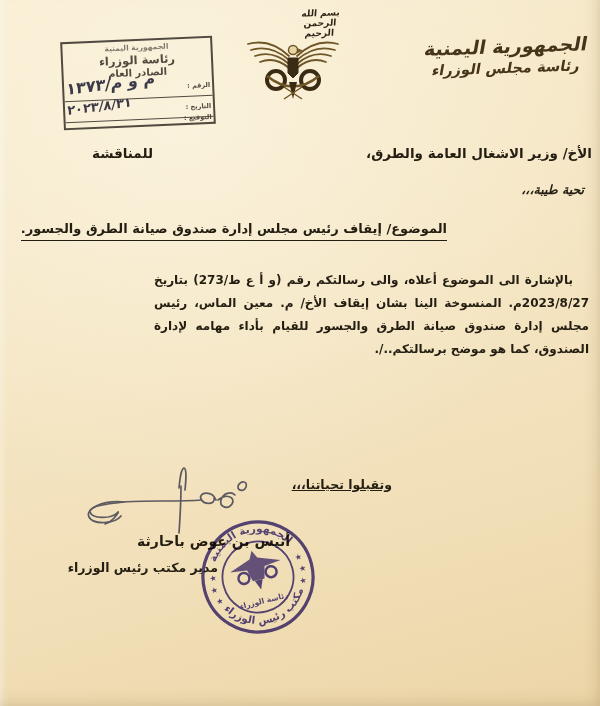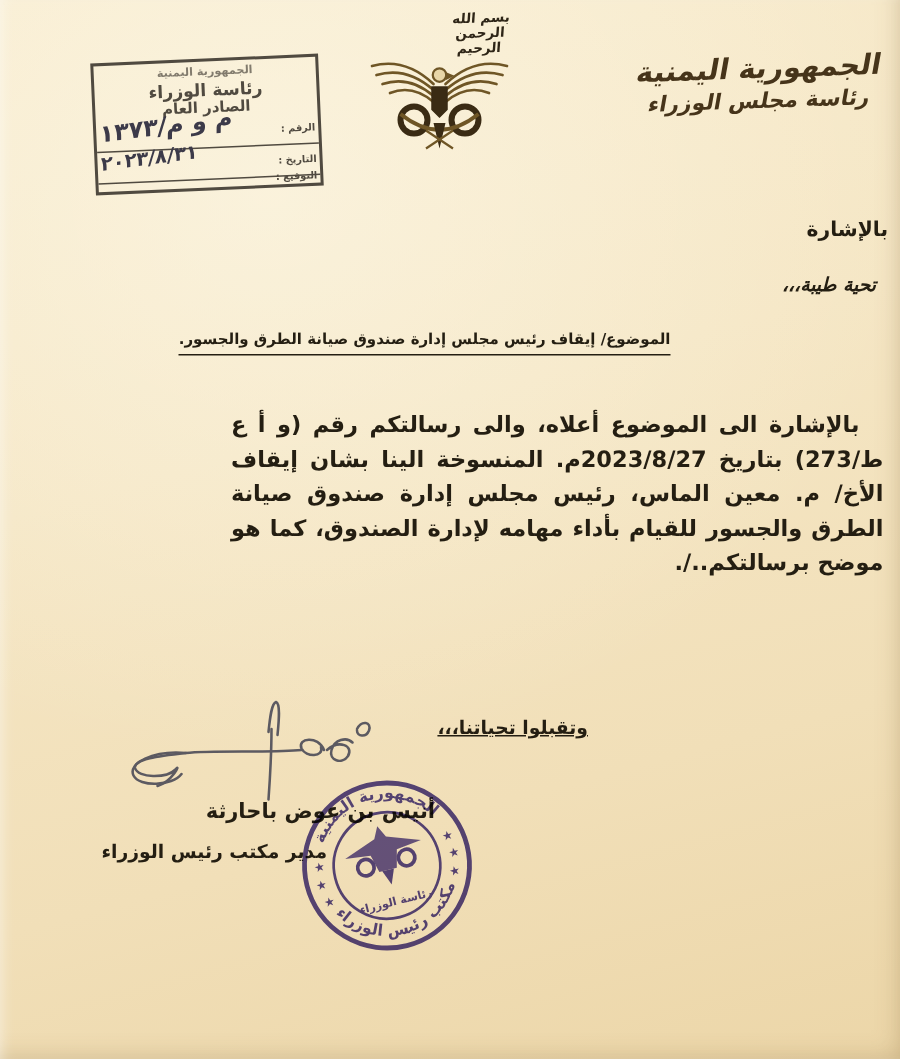--- a/index.html
+++ b/index.html
@@ -31,23 +31,23 @@
   .rs-label{position:absolute;right:2px;top:6px;font-size:6.5px;font-weight:bold;}
   .rs-hand{position:absolute;left:2px;top:-5px;font-weight:bold;color:#3c3a49;
     transform:rotate(-5deg) skewX(-8deg);white-space:nowrap;}
   .rs-num{font-size:16px;letter-spacing:2px;}
   .rs-date{font-size:13px;top:-2px;letter-spacing:1px;}
   .rs-sig{position:absolute;right:2px;bottom:1px;font-size:6.5px;font-weight:bold;}
   
   .addr-row{position:absolute;top:145px;right:8px;left:92px;display:flex;justify-content:space-between;
     font-size:13.5px;font-weight:bold;}
   .greeting{position:absolute;top:182px;right:16px;font-size:12.5px;font-weight:bold;font-style:italic;}
-  .subject{position:absolute;top:221px;right:153px;font-size:10px;font-weight:bold;
+  .subject{position:absolute;top:221px;right:153px;font-size:13px;font-weight:bold;
     border-bottom:1.7px solid #241e12;padding-bottom:4px;white-space:nowrap;}
-  .para{position:absolute;right:11px;left:106px;font-size:15px;font-weight:bold;
+  .para{position:absolute;right:11px;left:106px;font-size:12px;font-weight:bold;
     line-height:23px;text-align:justify;text-indent:16px;margin-left:48px;}
   .para1{top:257px;}
   .para2{top:371px;}
   .closing{position:absolute;top:477px;right:208px;font-size:12.5px;font-weight:bold;text-decoration:underline;}
   
   .signature{position:absolute;left:80px;top:464px;width:176px;height:80px;}
   .sig-name{position:absolute;top:533px;right:310px;font-size:14px;font-weight:bold;white-space:nowrap;}
   .sig-title{position:absolute;top:560px;right:382px;font-size:12.5px;font-weight:bold;white-space:nowrap;text-align:right;}
   
   .seal{position:absolute;left:199px;top:518px;width:118px;height:118px;
@@ -95,21 +95,22 @@
       <span class="rs-hand rs-num rtl">م و م/١٣٧٣</span>
     </div>
     <div class="rs-row">
       <span class="rs-label">التاريخ :</span>
       <span class="rs-hand rs-date rtl">٢٠٢٣/٨/٣١</span>
     </div>
     <span class="rs-sig">التوقيع :</span>
   </div>
 
   <div class="addr-row rtl">
-    <span>بالإشارة</span>
+    <span>الأخ/ وزير الاشغال العامة والطرق،</span>
+    <span>للمناقشة</span>
   </div>
 
   <div class="greeting rtl">تحية طيبة،،،</div>
 
   <div class="subject rtl">الموضوع/ إيقاف رئيس مجلس إدارة صندوق صيانة الطرق والجسور.</div>
 
   <p class="para para1 rtl">بالإشارة الى الموضوع أعلاه، والى رسالتكم رقم (و أ ع ط/273) بتاريخ 2023/8/27م. المنسوخة الينا بشان إيقاف الأخ/ م. معين الماس، رئيس مجلس إدارة صندوق صيانة الطرق والجسور للقيام بأداء مهامه لإدارة الصندوق، كما هو موضح برسالتكم../.</p>
 
   <div class="closing rtl">وتقبلوا تحياتنا،،،</div>
 

